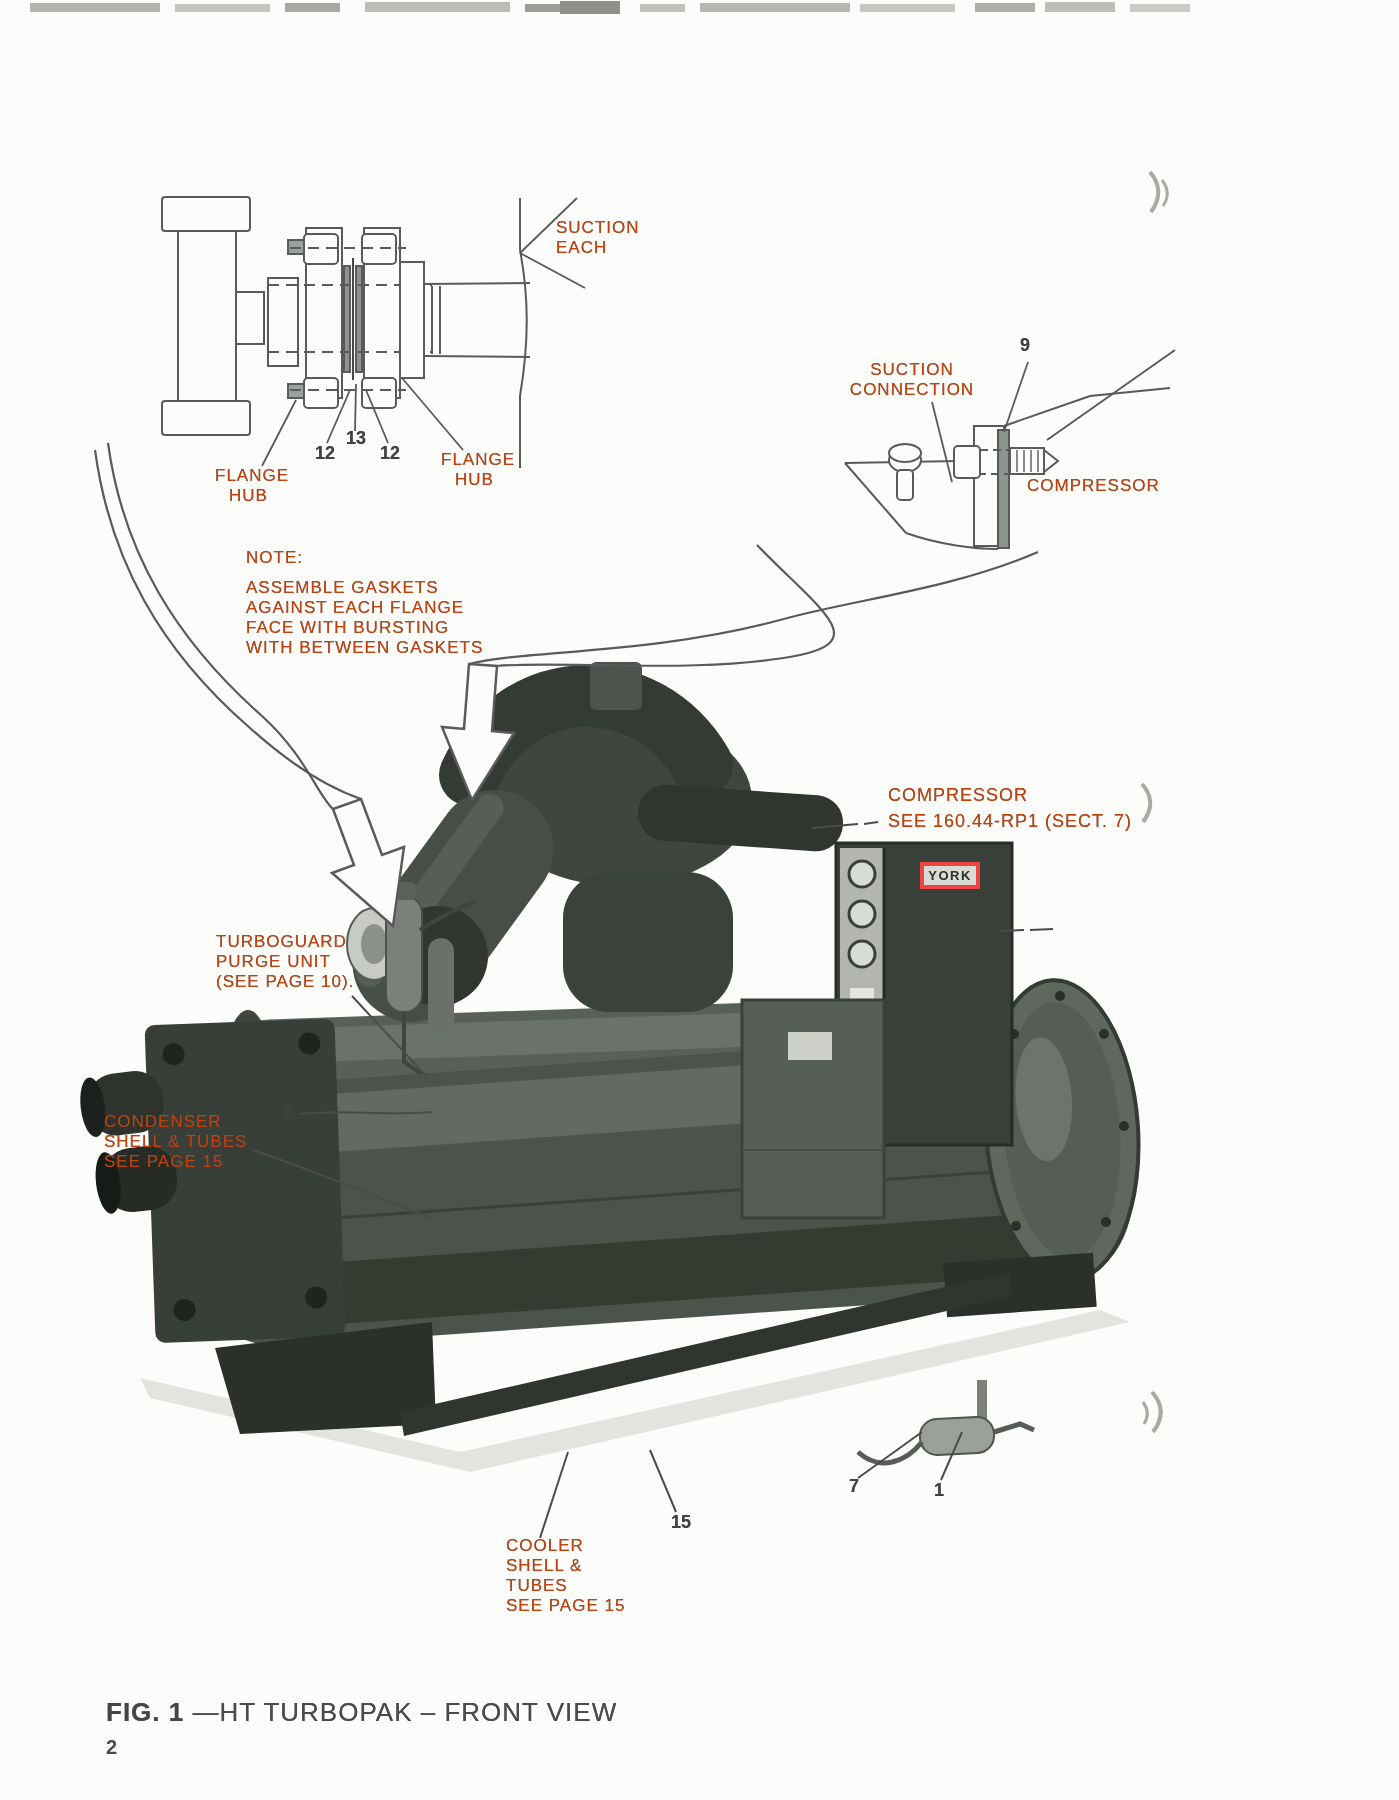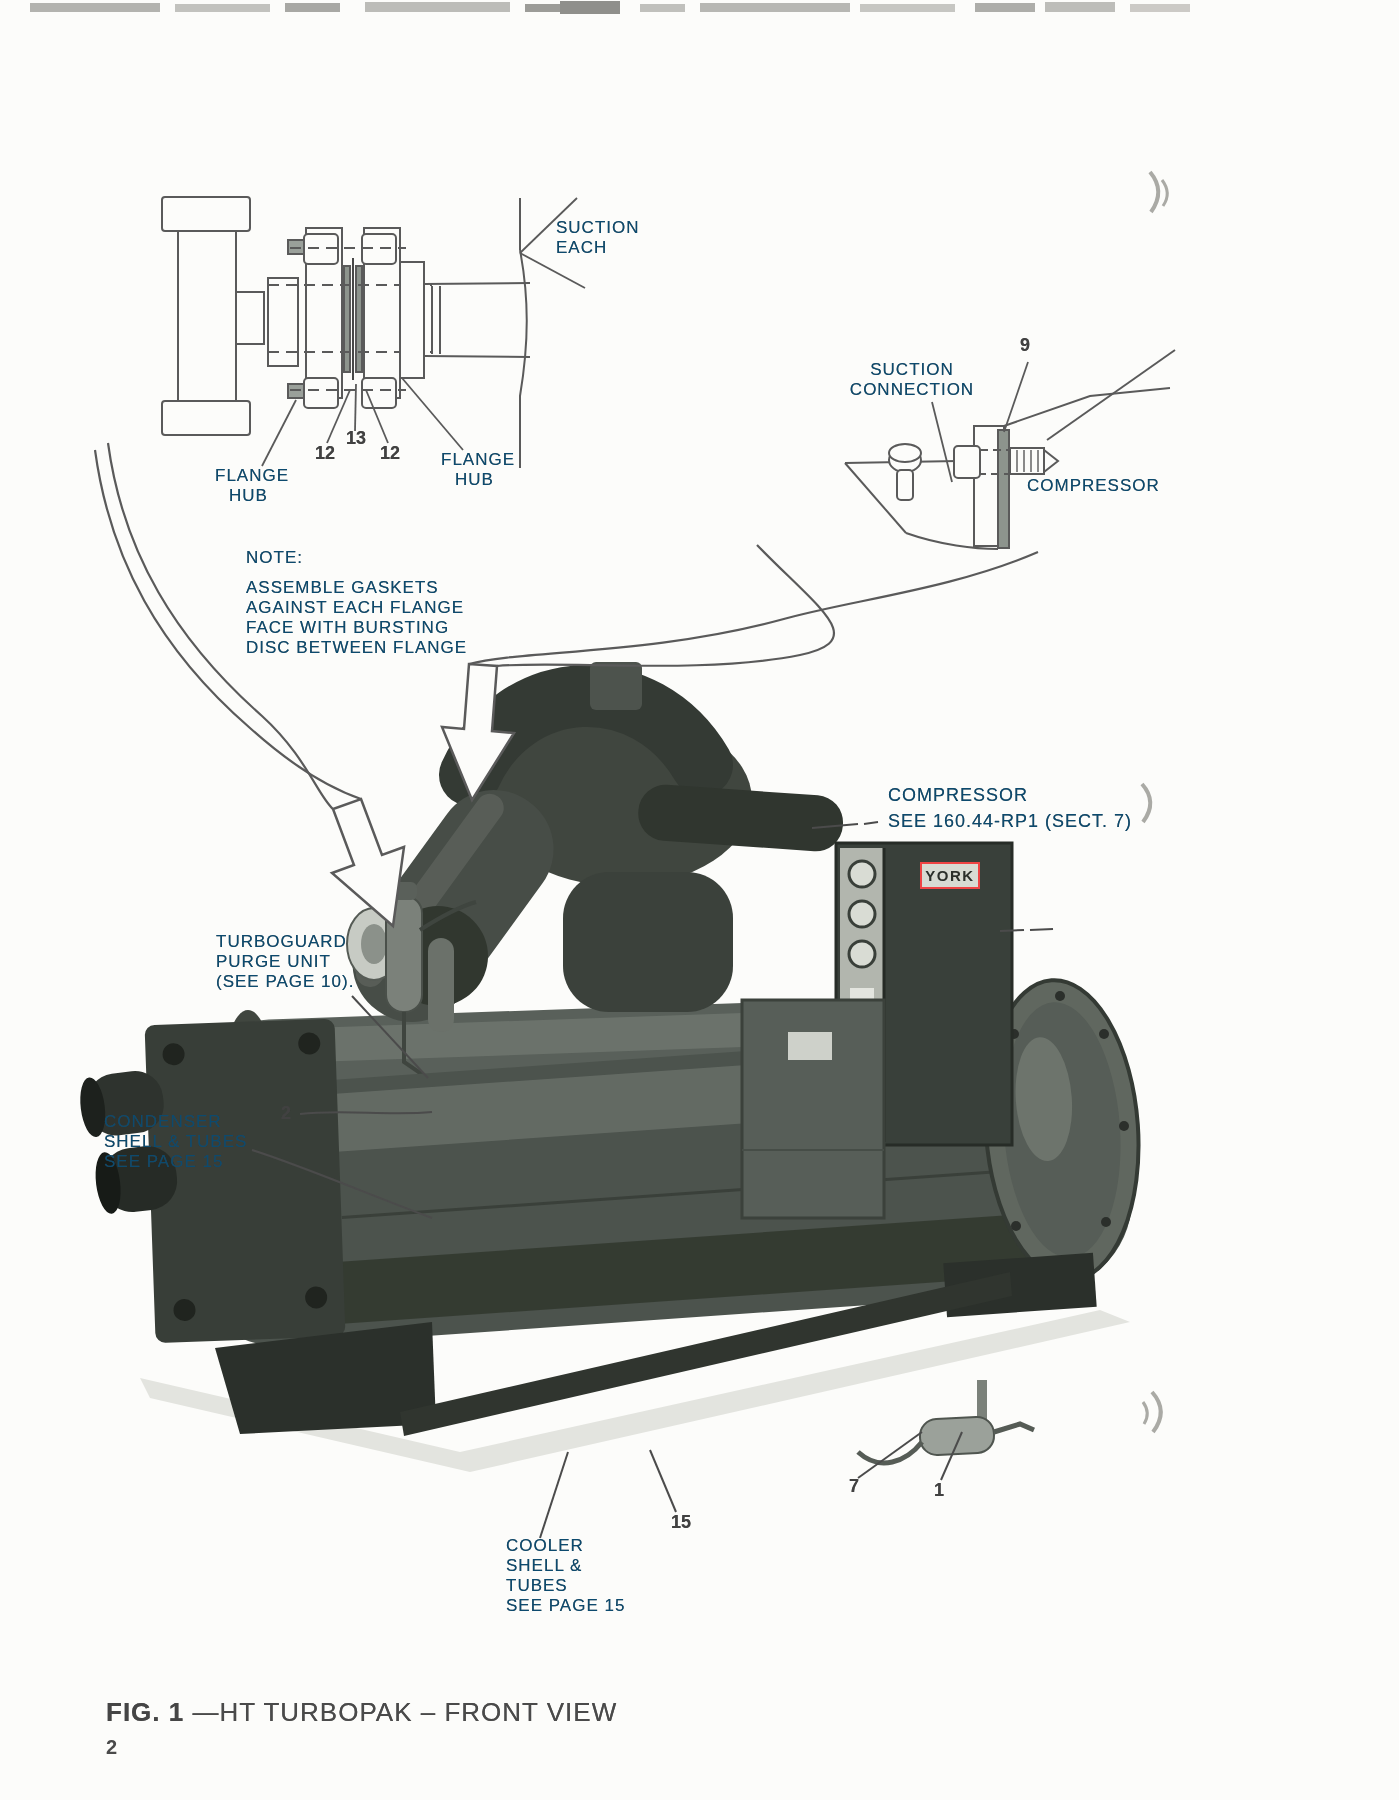--- a/index.html
+++ b/index.html
@@ -3,34 +3,34 @@
 <meta charset="utf-8">
 <style>
   html,body{margin:0;padding:0;background:#e8e8e6;}
   .page{
     position:relative;width:1399px;height:1800px;margin:0 auto;
     background:#fcfcfa;overflow:hidden;
     font-family:"Liberation Sans",sans-serif;
   }
   svg.art{position:absolute;left:0;top:0;width:1399px;height:1800px;}
   .lbl{
-    position:absolute;color:#0c4a6e;font-size:17px;line-height:20px;
+    position:absolute;color:#c2410c;font-size:17px;line-height:20px;
     letter-spacing:1px;white-space:nowrap;
     text-shadow:0 0 .6px rgba(70,70,70,.75);
   }
   .lbl span{display:block;}
   .ind14{padding-left:14px;}
   .ind20{padding-left:20px;}
   .num{font-size:18px;color:#414141;font-weight:bold;letter-spacing:0;}
   .note .t{margin-bottom:10px;}
   .nameplate{
     position:absolute;left:920px;top:862px;width:60px;height:27px;
-    background:#d8dbd3;border:2px solid #ef4444;box-sizing:border-box;
+    background:#d8dbd3;border:4px solid #ef4444;box-sizing:border-box;
     display:flex;align-items:center;justify-content:center;
-    font-size:15px;font-weight:bold;letter-spacing:1.5px;color:#2b302b;
+    font-size:13px;font-weight:bold;letter-spacing:1.5px;color:#2b302b;
   }
   .caption{
     position:absolute;left:106px;top:1697px;color:#4a4a4a;
     font-size:26px;letter-spacing:1px;white-space:nowrap;
     text-shadow:0 0 .6px rgba(70,70,70,.8);
   }
   .caption b{font-weight:bold;color:#454545;}
   .pagenum{
     position:absolute;left:106px;top:1736px;color:#4a4a4a;
     font-size:20px;font-weight:bold;
@@ -309,21 +309,21 @@
   <div class="lbl" style="left:441px;top:450px">
     <span>FLANGE</span>
     <span class="ind14">HUB</span>
   </div>
 
   <div class="lbl note" style="left:246px;top:548px">
     <span class="t">NOTE:</span>
     <span>ASSEMBLE GASKETS</span>
     <span>AGAINST EACH FLANGE</span>
     <span>FACE WITH BURSTING</span>
-    <span>DISC BETWEEN FLANGE</span>
+    <span>WITH BETWEEN GASKETS</span>
   </div>
 
   <div class="lbl" style="left:848px;top:360px;width:128px;text-align:center">
     <span>SUCTION</span>
     <span>CONNECTION</span>
   </div>
   <div class="lbl num" style="left:1020px;top:335px">9</div>
   <div class="lbl" style="left:1027px;top:476px">COMPRESSOR</div>
 
   <div class="lbl" style="left:888px;top:782px;line-height:26px;font-size:18px">

